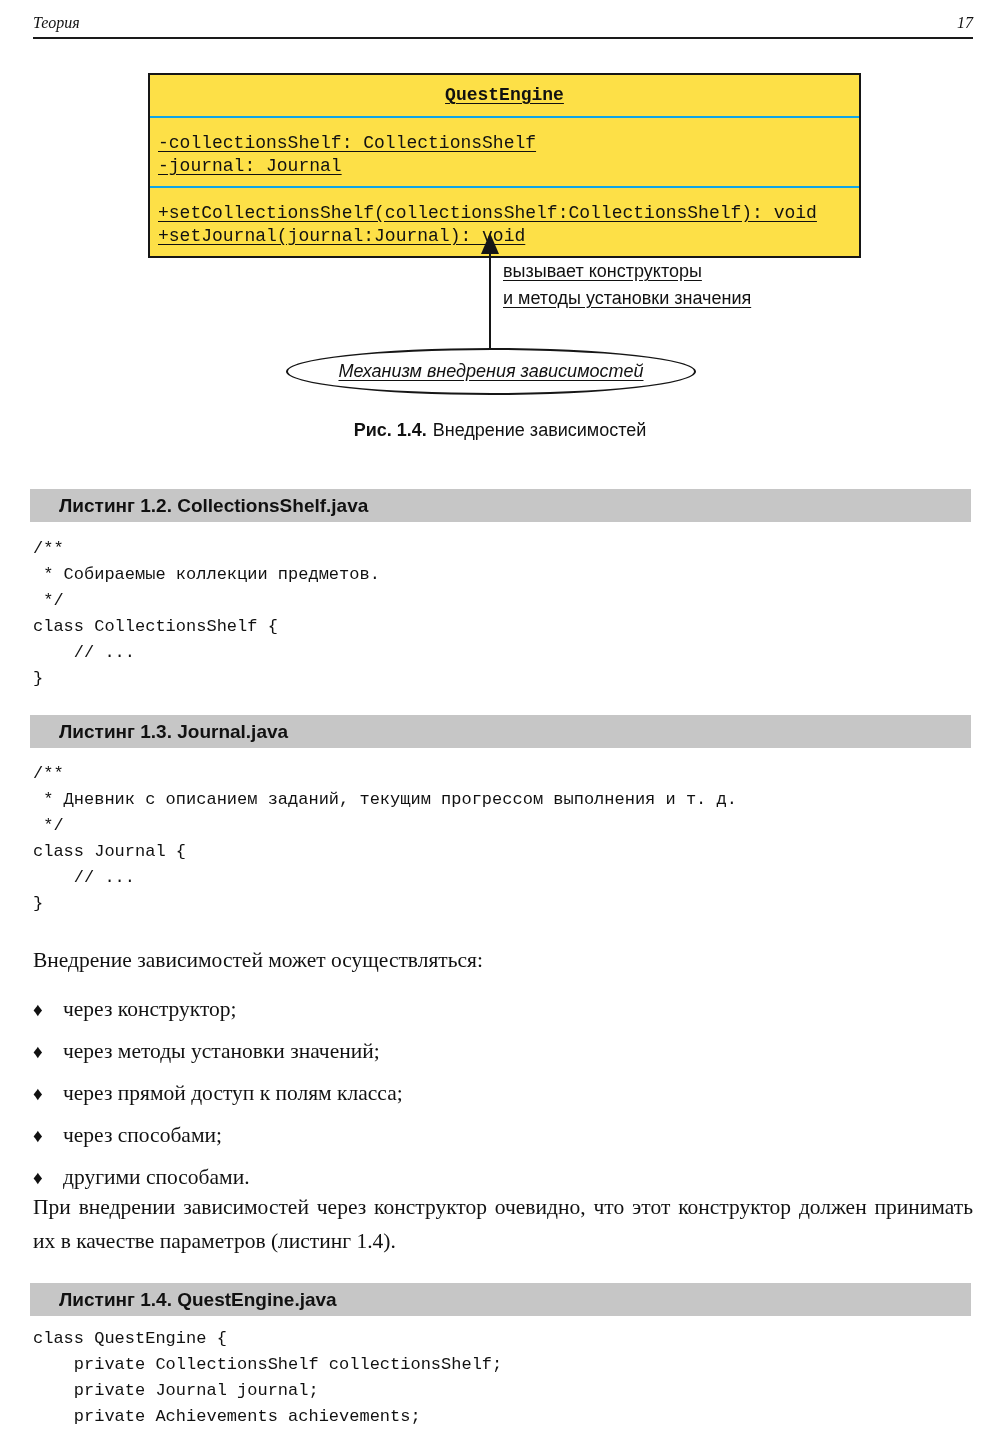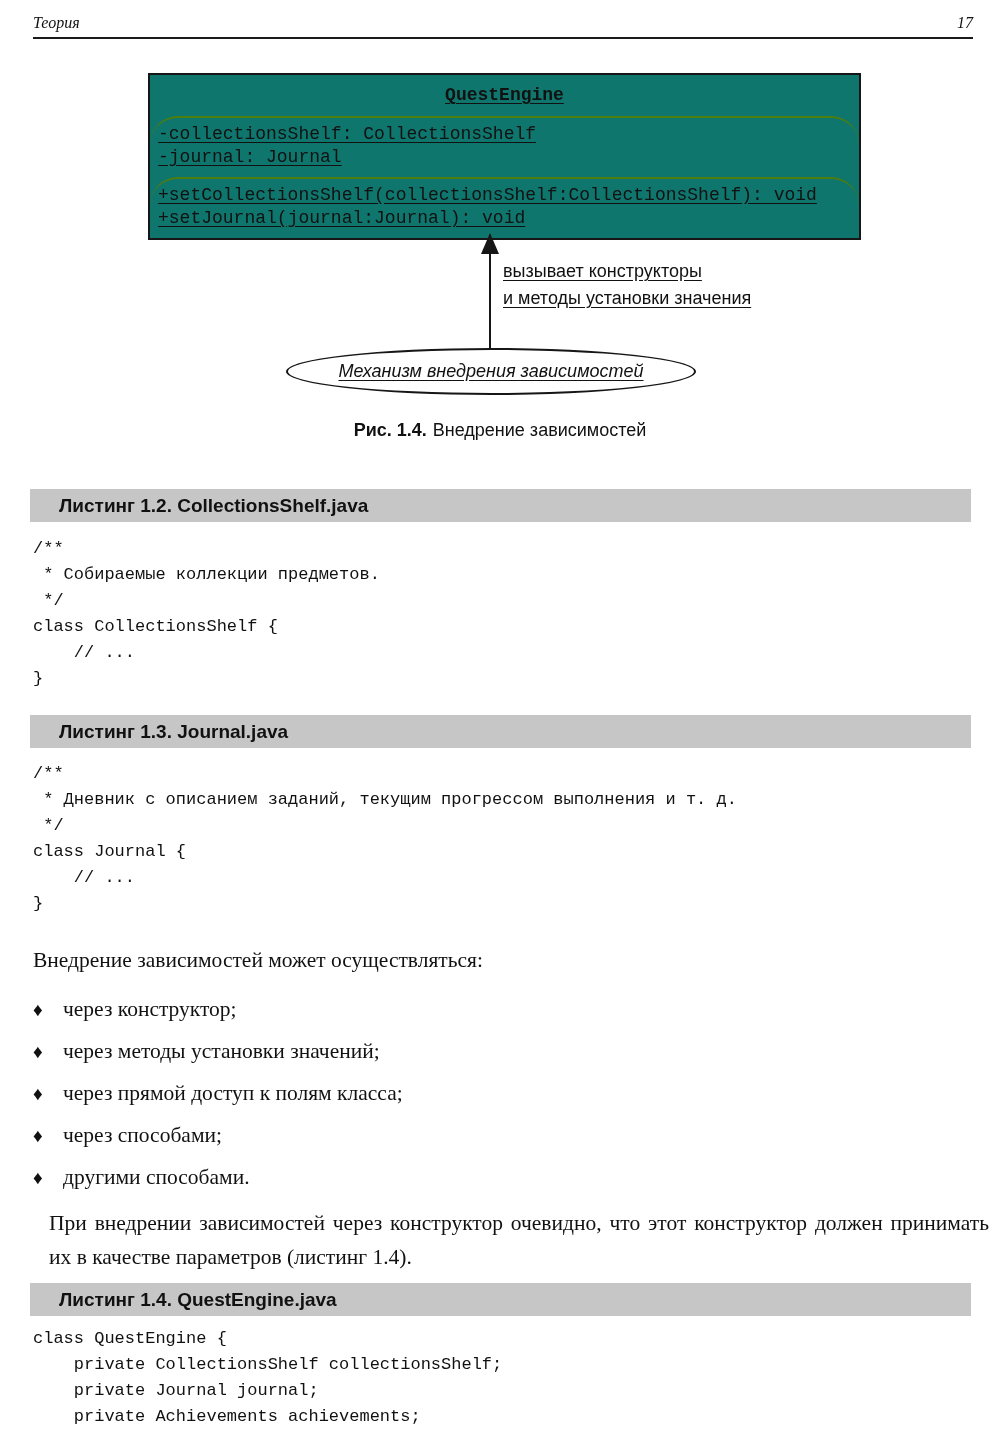--- a/index.html
+++ b/index.html
@@ -17,28 +17,28 @@
     display: flex; justify-content: space-between; align-items: flex-end;
     border-bottom: 2px solid #1a1a1a; padding-bottom: 5px;
     font-style: italic; font-size: 16px;
   }
 
   
   figure.fig { position: absolute; inset: 0; margin: 0; }
 
   .uml-box {
     position: absolute; left: 148px; top: 73px; width: 713px;
-    border: 2px solid #161616; background: #0f766e;
+    border: 2px solid #161616; background: #fde047;
     font-family: "Liberation Mono", monospace; font-size: 18px;
   }
   .uml-title {
     text-align: center; font-weight: bold; padding: 10px 0 11px;
     text-decoration: underline; text-underline-offset: 3px;
   }
-  .uml-section { border-top: 2px solid #4d7c0f; padding: 5px 8px 8px; border-radius: 28px; }
+  .uml-section { border-top: 2px solid #0ea5e9; padding: 14px 8px 8px; }
   .uml-line { line-height: 23px; white-space: pre; text-decoration: underline; text-underline-offset: 3px; }
 
   .arrow-svg { position: absolute; left: 478px; top: 233px; }
 
   .arrow-note {
     position: absolute; left: 503px; top: 258px;
     font-family: "Liberation Sans", sans-serif; font-size: 18px; line-height: 27px;
     text-decoration: underline; text-underline-offset: 3px;
   }
 
@@ -84,21 +84,21 @@
   ul.bullets {
     position: absolute; left: 33px; top: 995px; margin: 0; padding: 0;
     list-style: none;
   }
   ul.bullets li {
     display: flex; align-items: baseline;
     font-size: 21.5px; line-height: 28px; margin-bottom: 13px;
   }
   .diamond { font-size: 19px; width: 30px; flex: 0 0 30px; }
   .para2 {
-    position: absolute; left: 33px; top: 1190px; width: 940px; margin: 16px;
+    position: absolute; left: 33px; top: 1190px; width: 940px; margin: 0;
     font-size: 21.5px; line-height: 34px; text-align: justify;
   }
 </style>
 </head>
 <body>
 
 <div class="page">
 
   <header class="running-head">
     <span>Теория</span>

